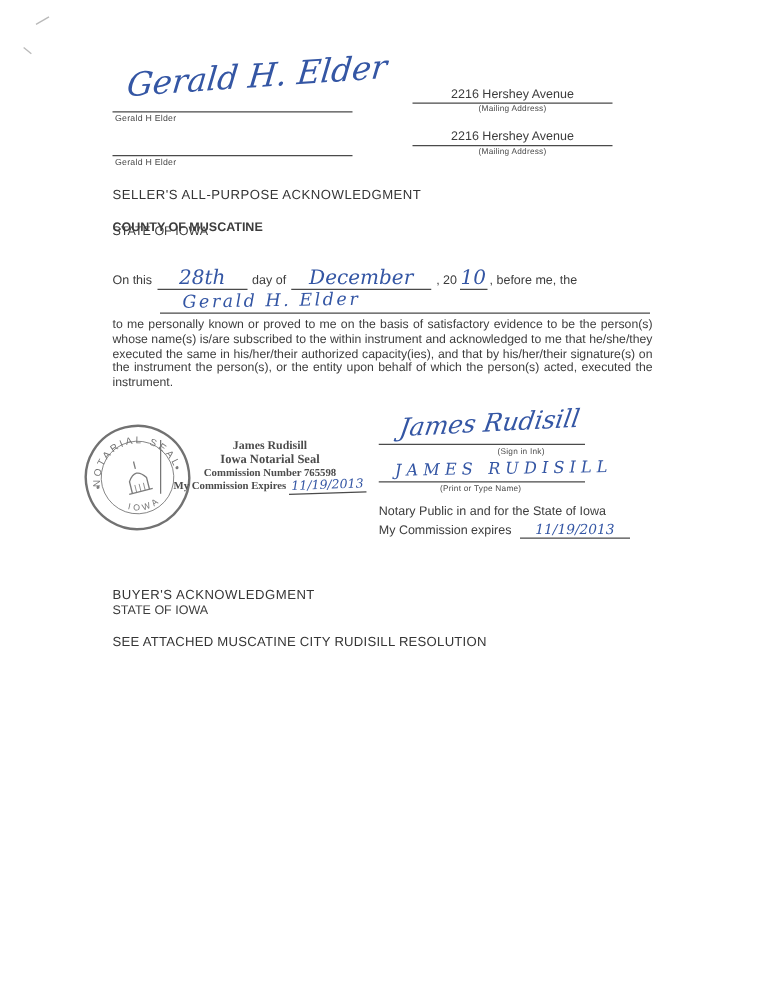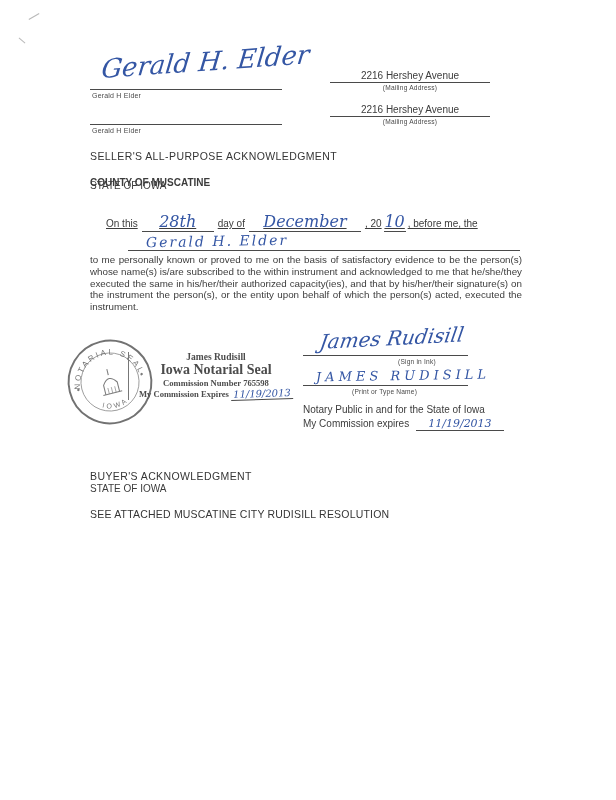--- a/index.html
+++ b/index.html
@@ -41,21 +41,21 @@
   .hand-caps{font-size:13px;letter-spacing:4px;transform:rotate(-1deg);}
   .stamp{
     font-family:"Liberation Serif", serif;
     font-weight:bold;
     color:#4c4c4c;
     text-align:center;
     border-left:1px solid #777;
     padding-left:8px;
   }
   .stamp .s1{font-size:9.5px;}
-  .stamp .s2{font-size:14px;}
+  .stamp .s2{font-size:10px;}
   .stamp .s3{font-size:8.6px;}
   .seal{color:#5a5a5a;}
   .seal-arc-text{font-size:9px;letter-spacing:2.5px;fill:#5a5a5a;font-family:"Liberation Sans",sans-serif;}
   .seal-arc-small{font-size:8px;letter-spacing:3px;fill:#5a5a5a;font-family:"Liberation Sans",sans-serif;}
   .pencil{position:absolute;border-top:1.5px solid #9a9a9a;opacity:.7;}
   .state{font-size:10px;color:#3c3c3c;}
 </style>
 </head>
 <body>
 
@@ -85,21 +85,21 @@
     <div style="font-size:10px;color:#3c3c3c;">2216 Hershey Avenue</div>
     <div class="uline" style="width:160px;margin-top:1px;"></div>
     <div class="caption" style="font-size:6.6px;margin-top:1px;">(Mailing Address)</div>
   </div>
 
   <div class="heading abs" style="left:90px;top:150px;">SELLER'S ALL-PURPOSE ACKNOWLEDGMENT</div>
 
   <div class="state abs" style="left:90px;top:180px;">STATE OF IOWA</div>
   <div class="state abs" style="left:90px;top:177px;font-weight:bold;">COUNTY OF MUSCATINE</div>
 
-  <div class="fillrow abs" style="left:106px;top:212px;width:445px;text-decoration:underline;">
+  <div class="fillrow abs" style="left:90px;top:212px;width:445px;">
     <span>On this</span>
     <span class="blank ink hand" style="width:72px;margin:0 4px;">28th</span>
     <span>day of</span>
     <span class="blank ink hand" style="width:112px;margin:0 4px;">December</span>
     <span>, 20</span>
     <span class="blank ink hand" style="width:22px;margin:0 2px;">10</span>
     <span>, before me, the</span>
   </div>
 
 

